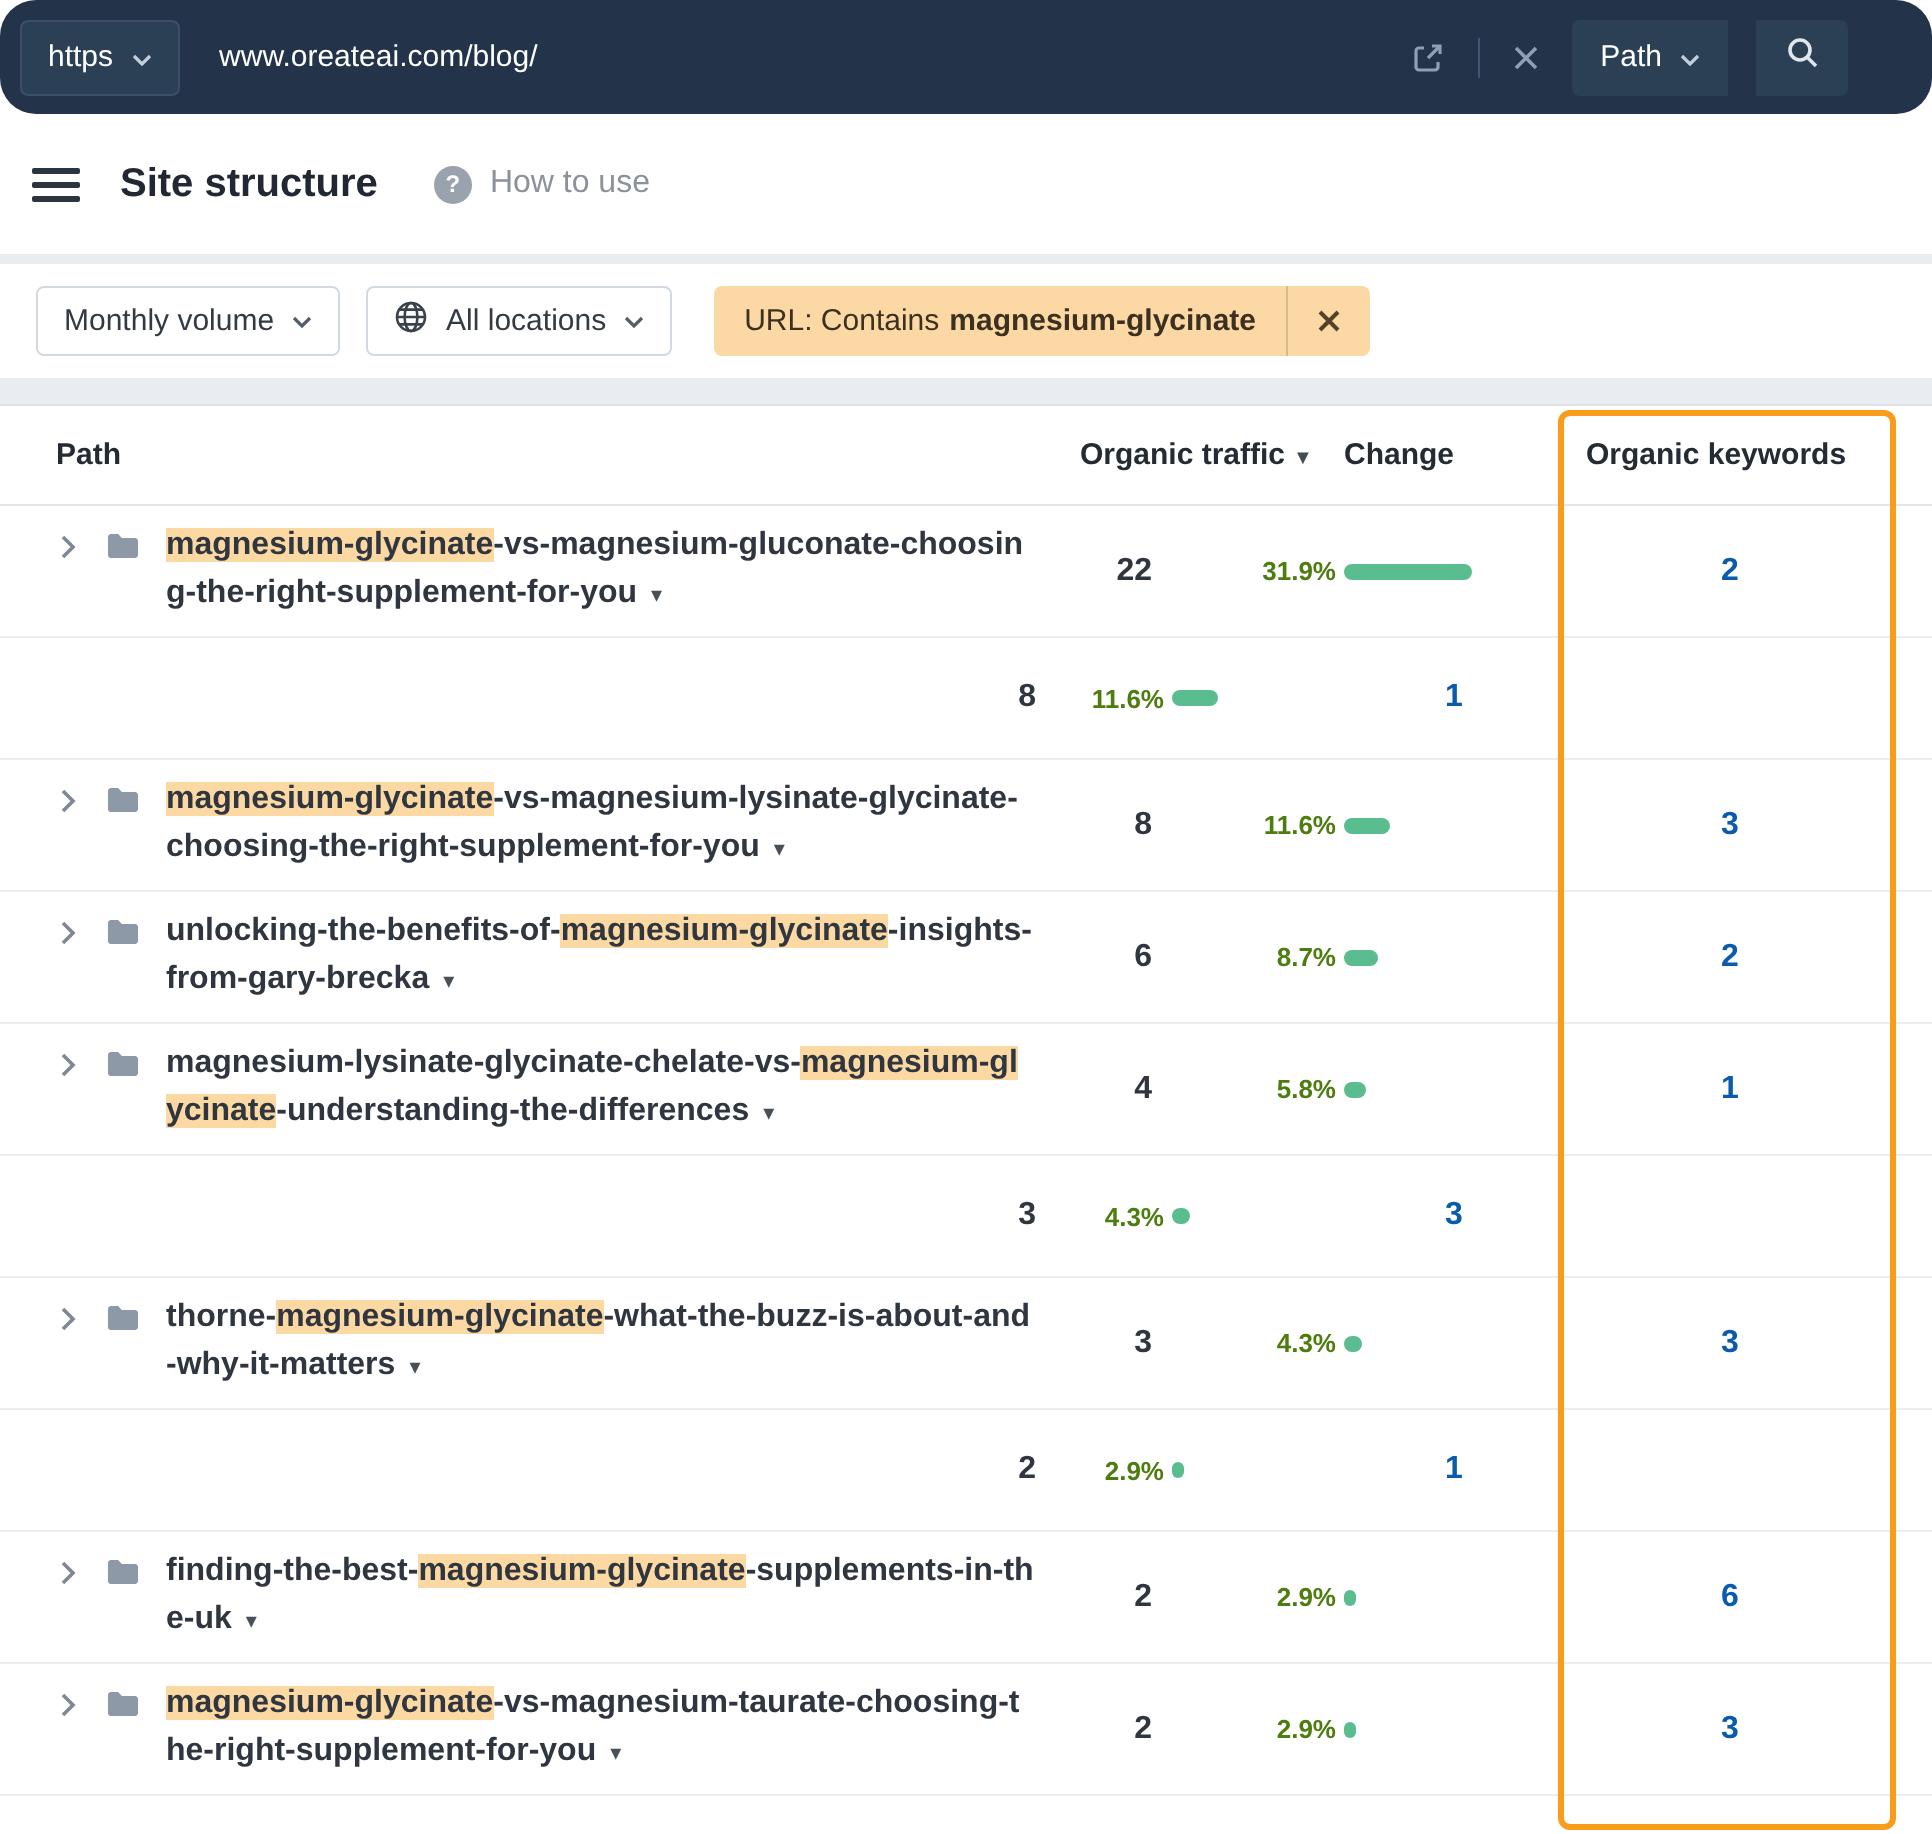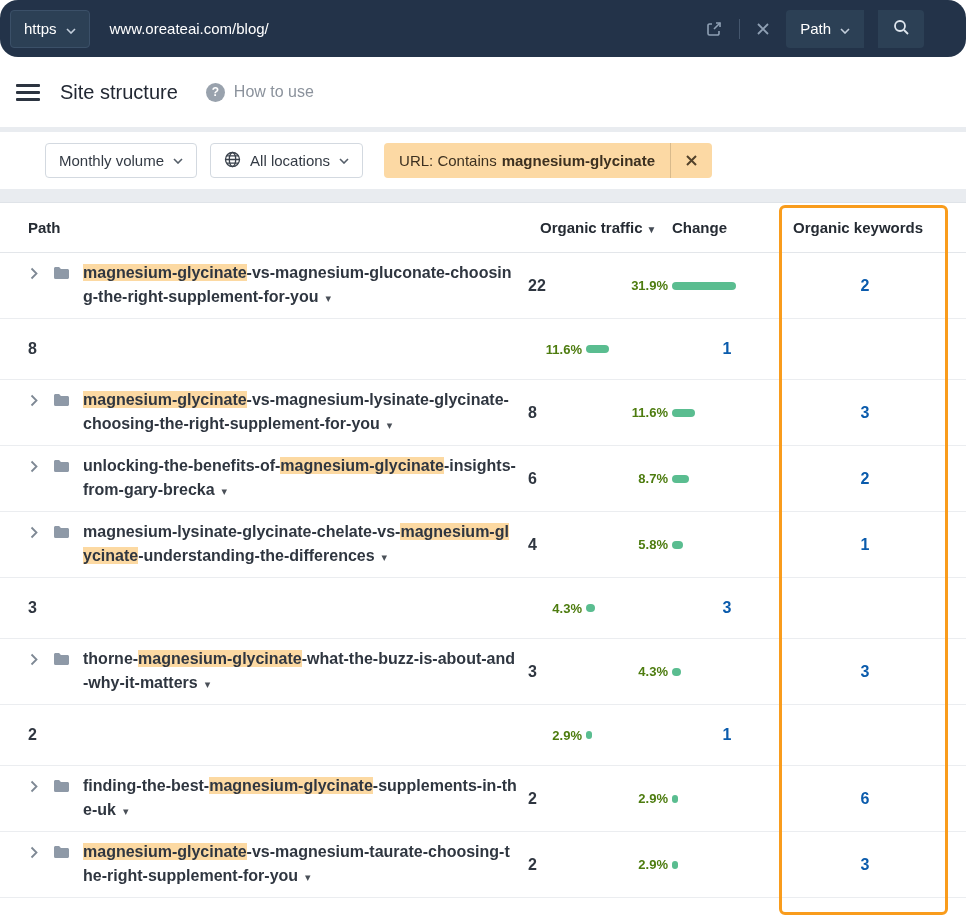--- a/index.html
+++ b/index.html
@@ -16,30 +16,30 @@
   .top-divider { width:1px; height:20px; background:#44566d; }
   .path-btn { display:flex; align-items:center; gap:9px; background:#2c4055; border-radius:4px 0 0 4px;
     color:#fff; height:38px; padding:0 14px; font-size:15px; cursor:pointer; }
   .search-btn { width:46px; height:38px; background:#2c4055; border-radius:0 4px 4px 0; margin-left:2px;
     display:flex; align-items:center; justify-content:center; cursor:pointer; }
 
   
   .header-bar { height:70px; background:#fff; display:flex; align-items:center; padding:0 14px; }
   .hamburger { width:24px; height:17px; display:flex; flex-direction:column; justify-content:space-between; cursor:pointer; margin-left:2px; }
   .hamburger span { display:block; height:3px; background:#2c3440; border-radius:1px; }
-  .page-title { font-size:20px; font-weight:400; color:#222833; margin-left:20px; }
+  .page-title { font-size:20px; font-weight:700; color:#222833; margin-left:20px; }
   .help { margin-left:28px; display:flex; align-items:center; gap:9px; color:#8b929c; font-size:16px; cursor:pointer; }
   .help-icon { width:19px; height:19px; border-radius:50%; background:#99a2ad; color:#fff; font-weight:700;
     font-size:12px; display:flex; align-items:center; justify-content:center; }
 
   .gap-strip { background:#e9ecf0; }
   .gap-a { height:5px; } .gap-b { height:13px; }
 
   
-  .filterbar { height:57px; background:#fff; display:flex; align-items:center; padding:0 45px; gap:13px; }
+  .filterbar { height:57px; background:#fff; display:flex; align-items:center; padding:0 18px; gap:13px; }
   .filter-btn { height:35px; border:1px solid #d3d9e0; border-radius:4px; background:#fff; display:flex;
     align-items:center; gap:9px; padding:0 13px; font-size:15px; color:#333a44; cursor:pointer; }
   .filter-btn .chev { color:#555e69; display:flex; }
   .chip { height:35px; background:#fcd9a4; border-radius:4px; display:flex; align-items:stretch; font-size:15px;
     color:#3c3020; margin-left:8px; overflow:hidden; }
   .chip-text { display:flex; align-items:center; padding:0 15px; gap:5px; }
   .chip-text b { font-weight:700; }
   .chip-x { width:42px; display:flex; align-items:center; justify-content:center; border-left:1px solid rgba(0,0,0,0.14); cursor:pointer; }
 
   
@@ -49,21 +49,21 @@
   .th-traffic { grid-column:2 / 4; padding-left:12px; cursor:pointer; }
   .th-traffic .sort-caret { font-size:10px; color:#444b55; margin-left:4px; }
   .th-keywords { padding-left:11px; cursor:pointer; }
   .row { min-height:61px; align-items:center; border-bottom:1px solid #ebedf0;font-weight:bold; }
   .path-cell { display:flex; align-items:flex-start; padding:8px 0; }
   .row-chevron { margin:6px 15px 0 2px; display:flex; cursor:pointer; flex:none; }
   .row-folder { margin:5px 14px 0 0; display:flex; flex:none; }
   .path-text { font-size:16px; color:#2f3640; line-height:24px; width:434px; word-break:break-all; cursor:pointer; }
   .hl { background:#fcd9a2; }
   .path-caret { color:#4a5058; font-size:11px; margin-left:7px; cursor:pointer; }
-  .traffic-cell { font-size:16px; color:#2f3640; padding-right:10px; }
+  .traffic-cell { font-size:16px; color:#2f3640; text-align:right; padding-right:10px; }
   .pct-cell { font-size:13px; color:#4d7c0f; text-align:right; padding-right:4px; }
   .bar-cell { display:flex; align-items:center; }
   .bar { height:8px; border-radius:4px; background:#5abd90; min-width:3px; }
   .kw-cell { text-align:center; }
   .kw-cell a { color:#0a5bac; font-size:16px; text-decoration:none; cursor:pointer; }
 
   .annotation-box { position:absolute; left:779px; top:2px; width:169px; height:710px;
     border:3px solid #f99c1c; border-radius:6px; pointer-events:none; }
 </style>
 </head>

